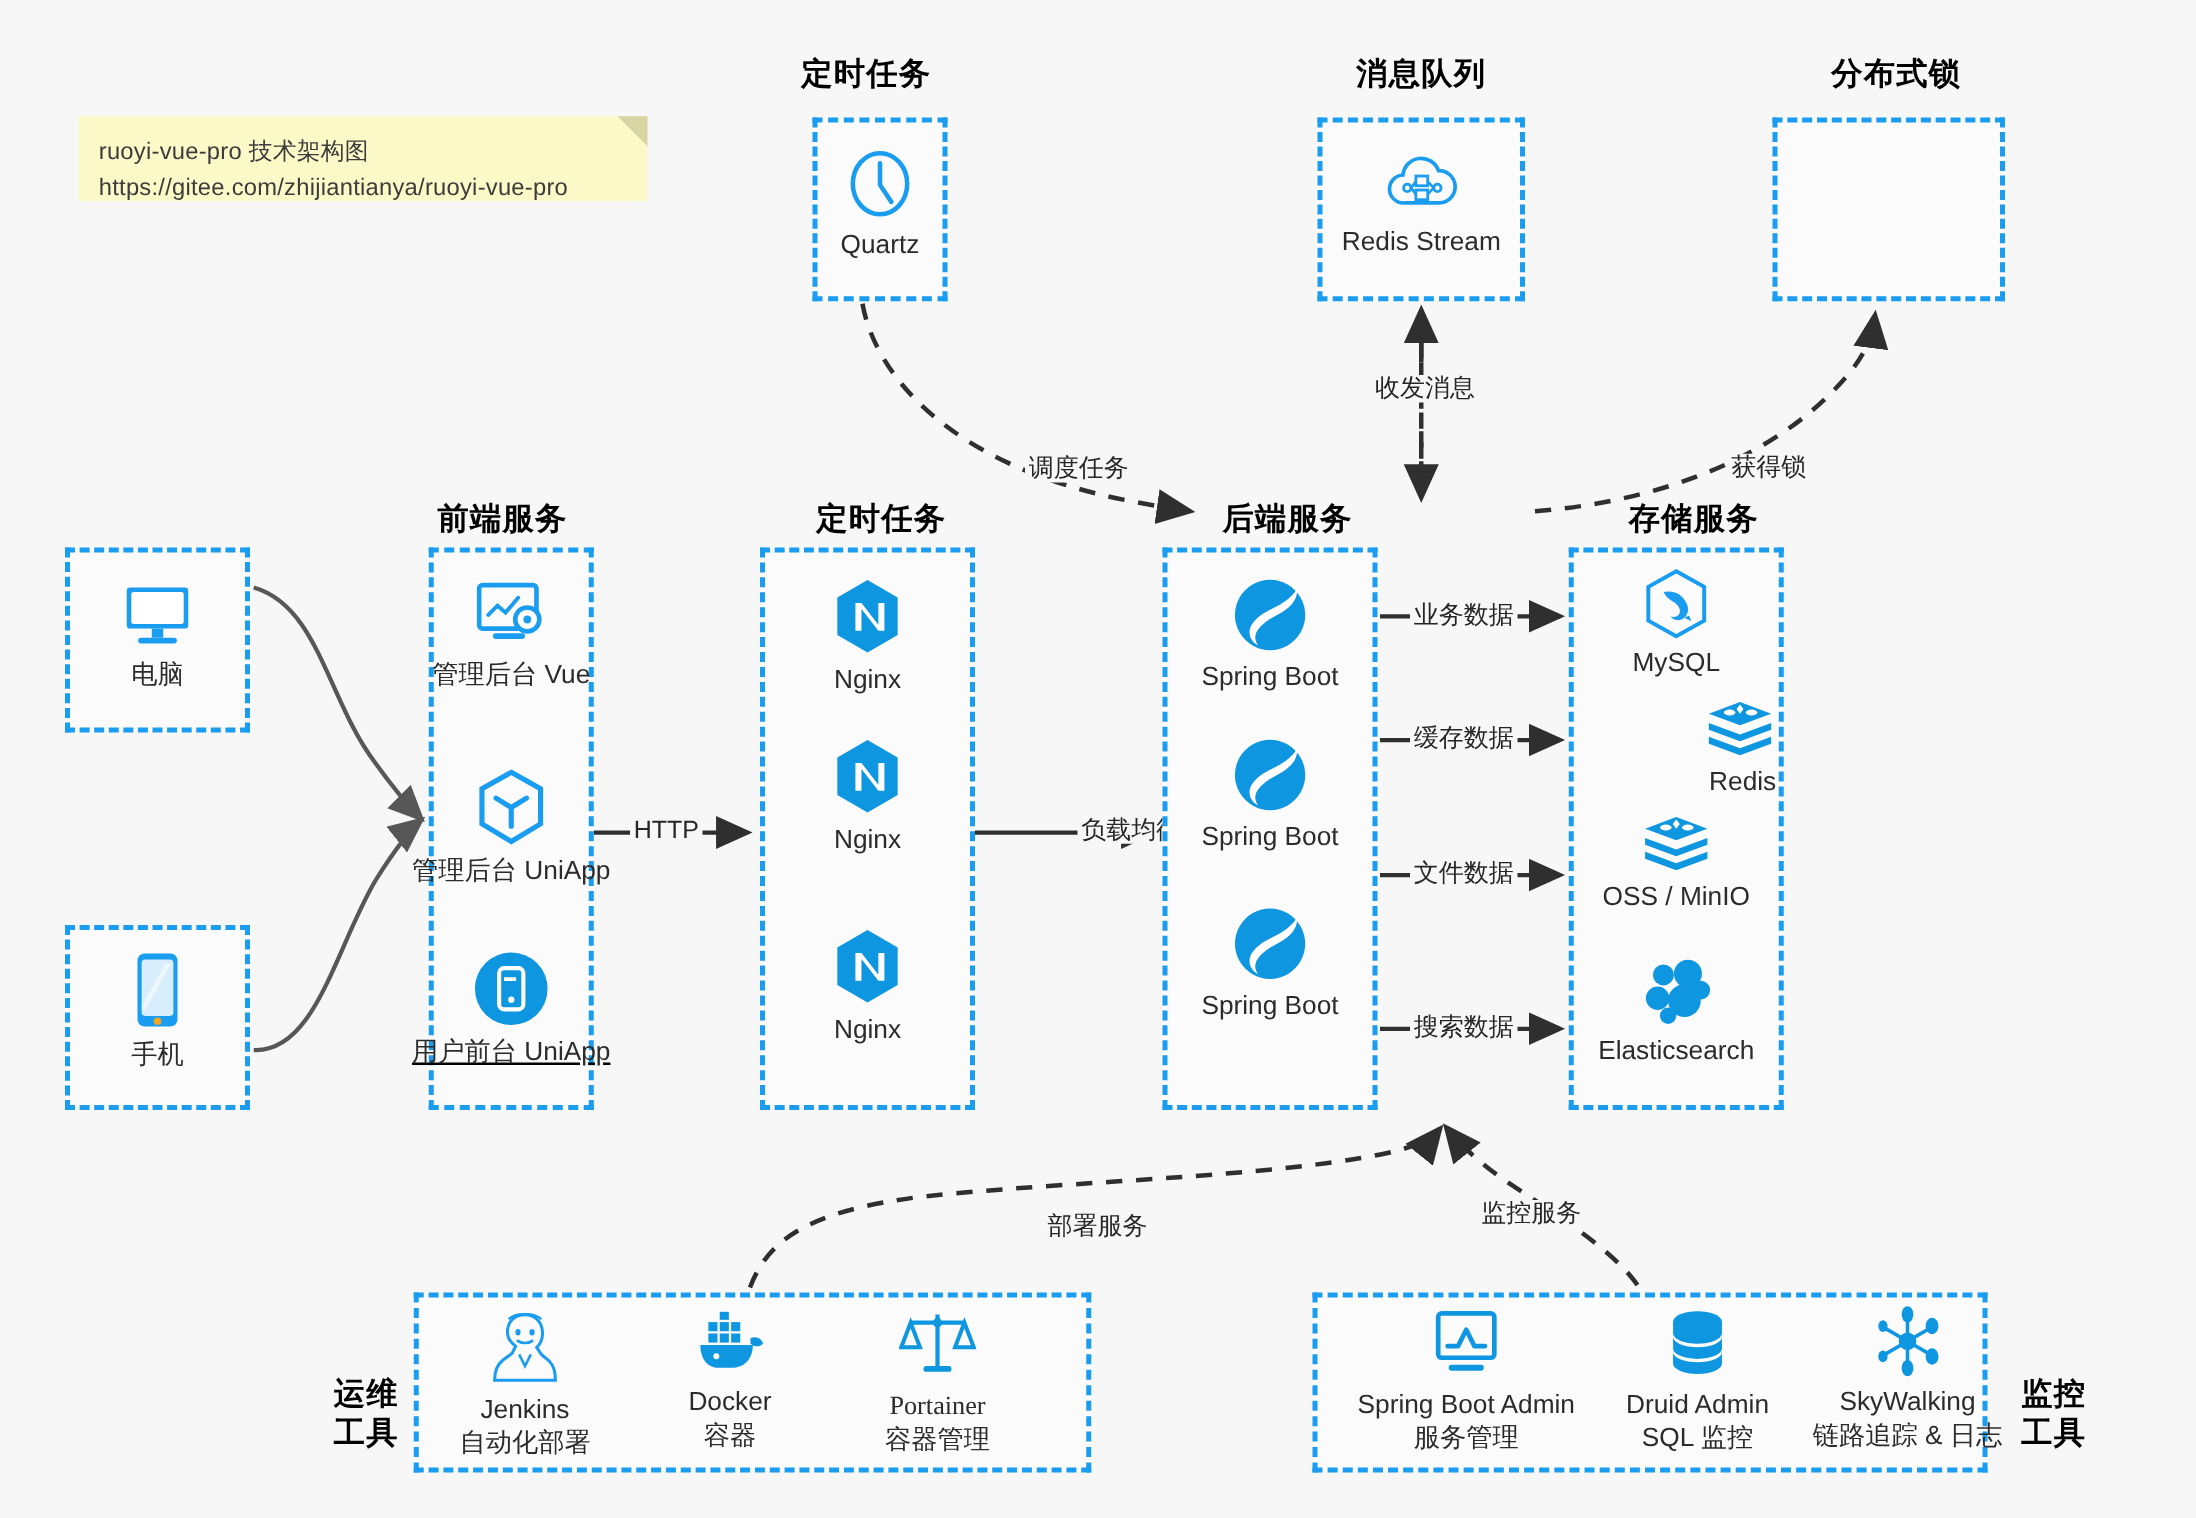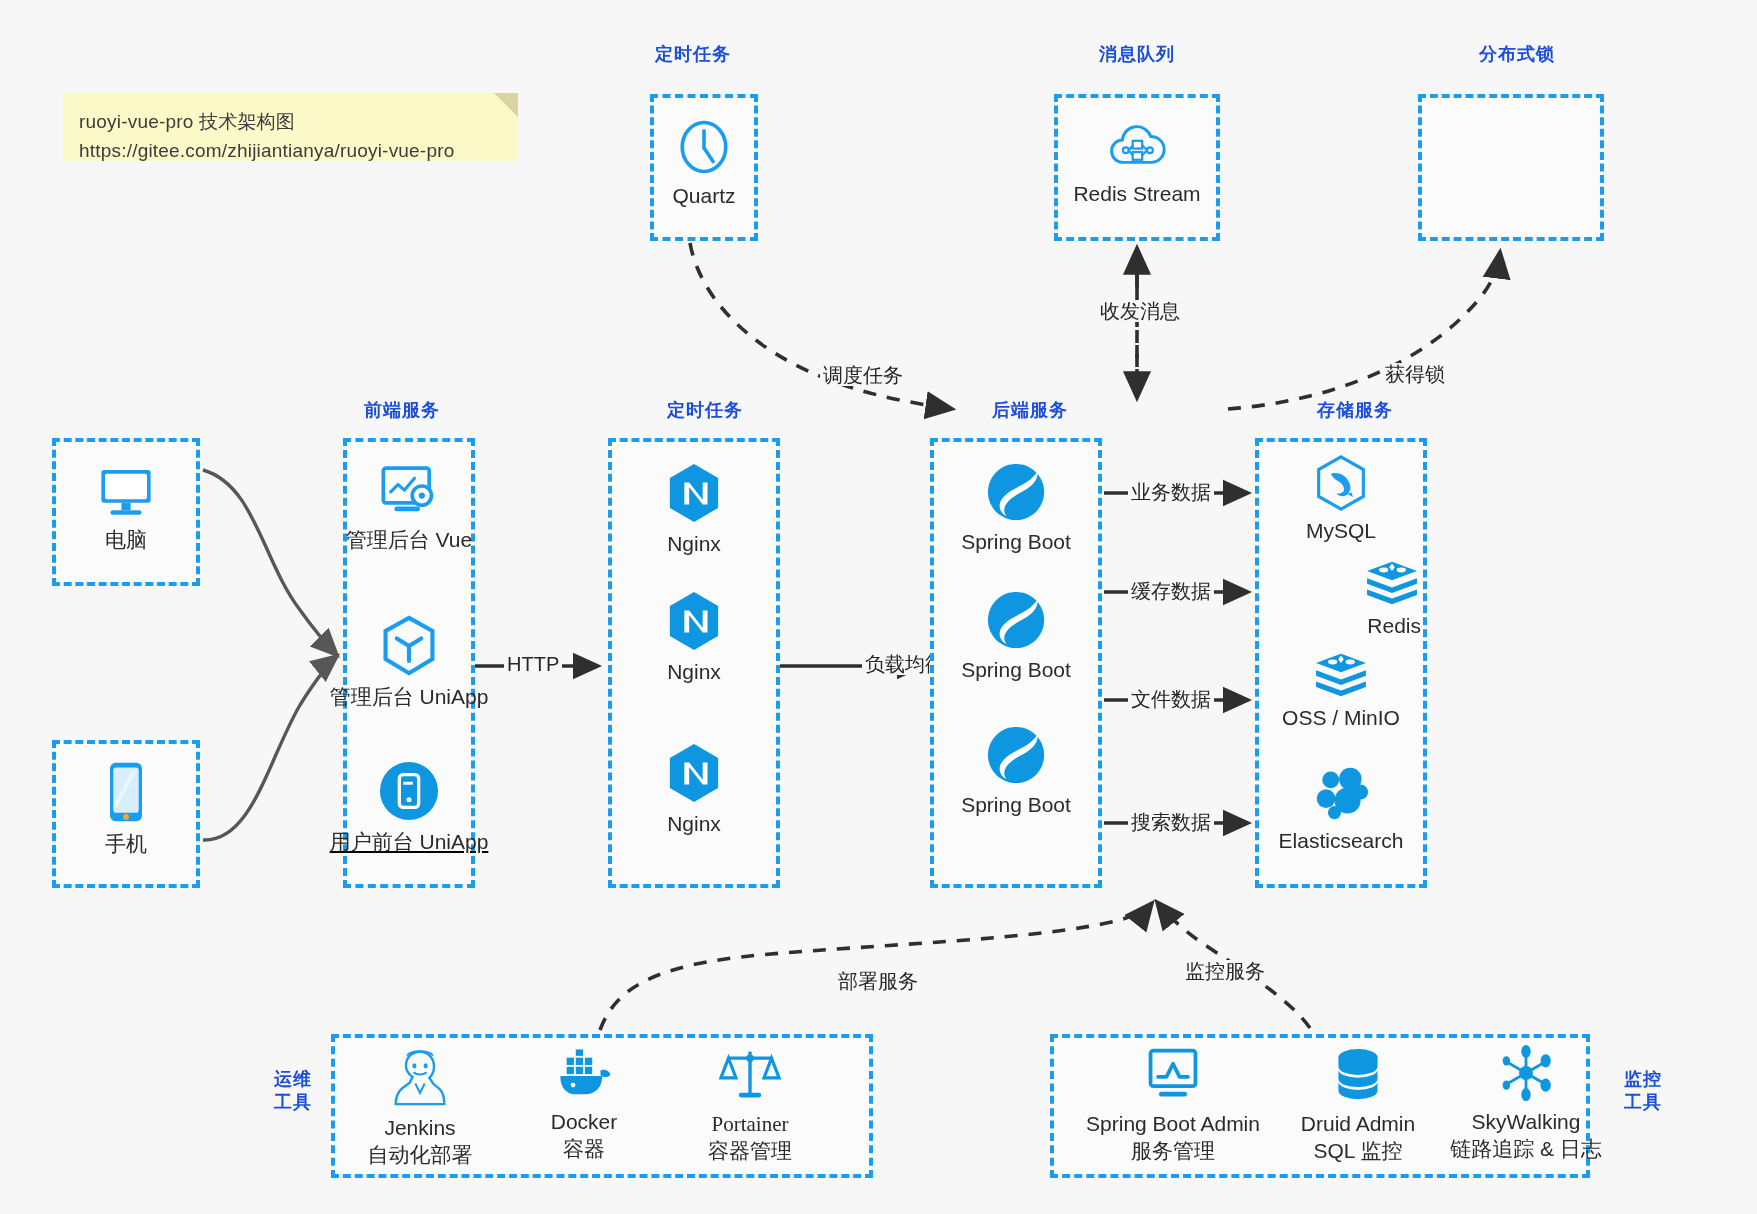--- a/index.html
+++ b/index.html
@@ -28,25 +28,25 @@
 
   
   .gbox{
     position:absolute;
     border:4px dashed #1a9cf0;
     background:#fbfbfb;
     box-sizing:border-box;
   }
   .gtitle{
     position:absolute;
-    color:#1d4ed8;font-weight:bold;font-size:18px;
+    color:#000000;font-weight:bold;font-size:25px;
     text-align:center;white-space:nowrap;
     letter-spacing:1px;
   }
-  .gtitle.side{line-height:1.25;}
+  .gtitle.side{line-height:1.25;margin-top:32px;}
 
   
   .node{
     position:absolute;
     display:flex;flex-direction:column;align-items:center;justify-content:flex-start;
     width:160px;
   }
   .node .ico{display:block;line-height:0;}
   .node .cap{
     margin-top:7px;font-size:21px;color:#2b2b2b;white-space:nowrap;text-align:center;

